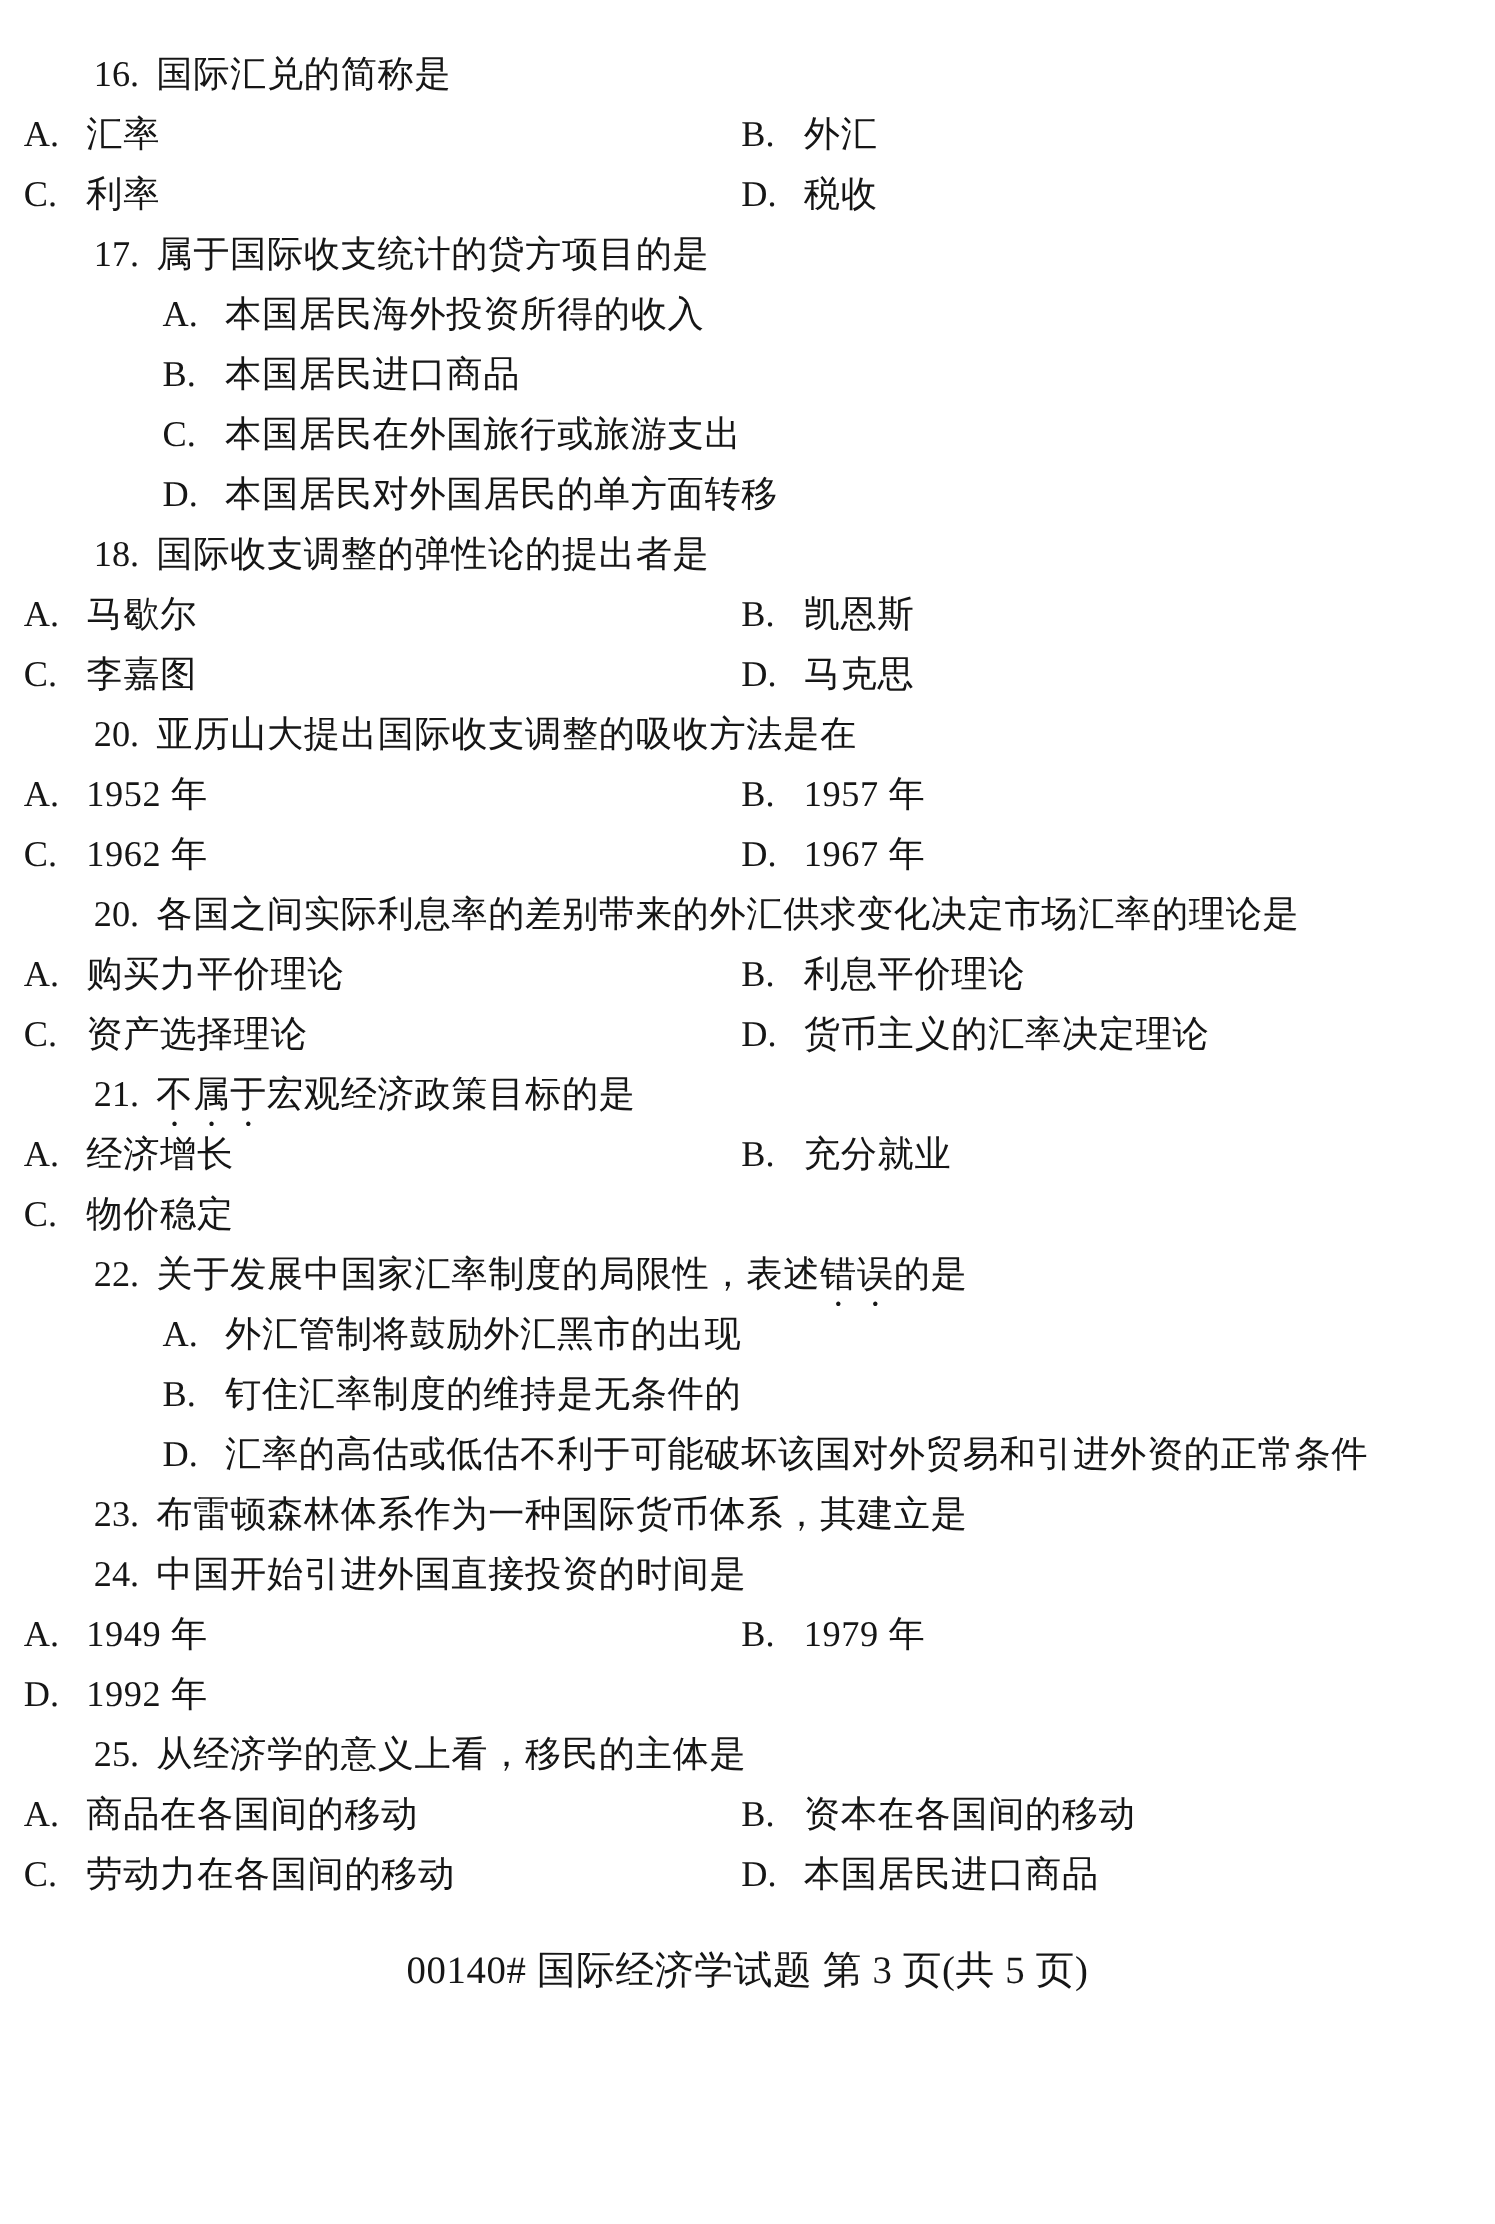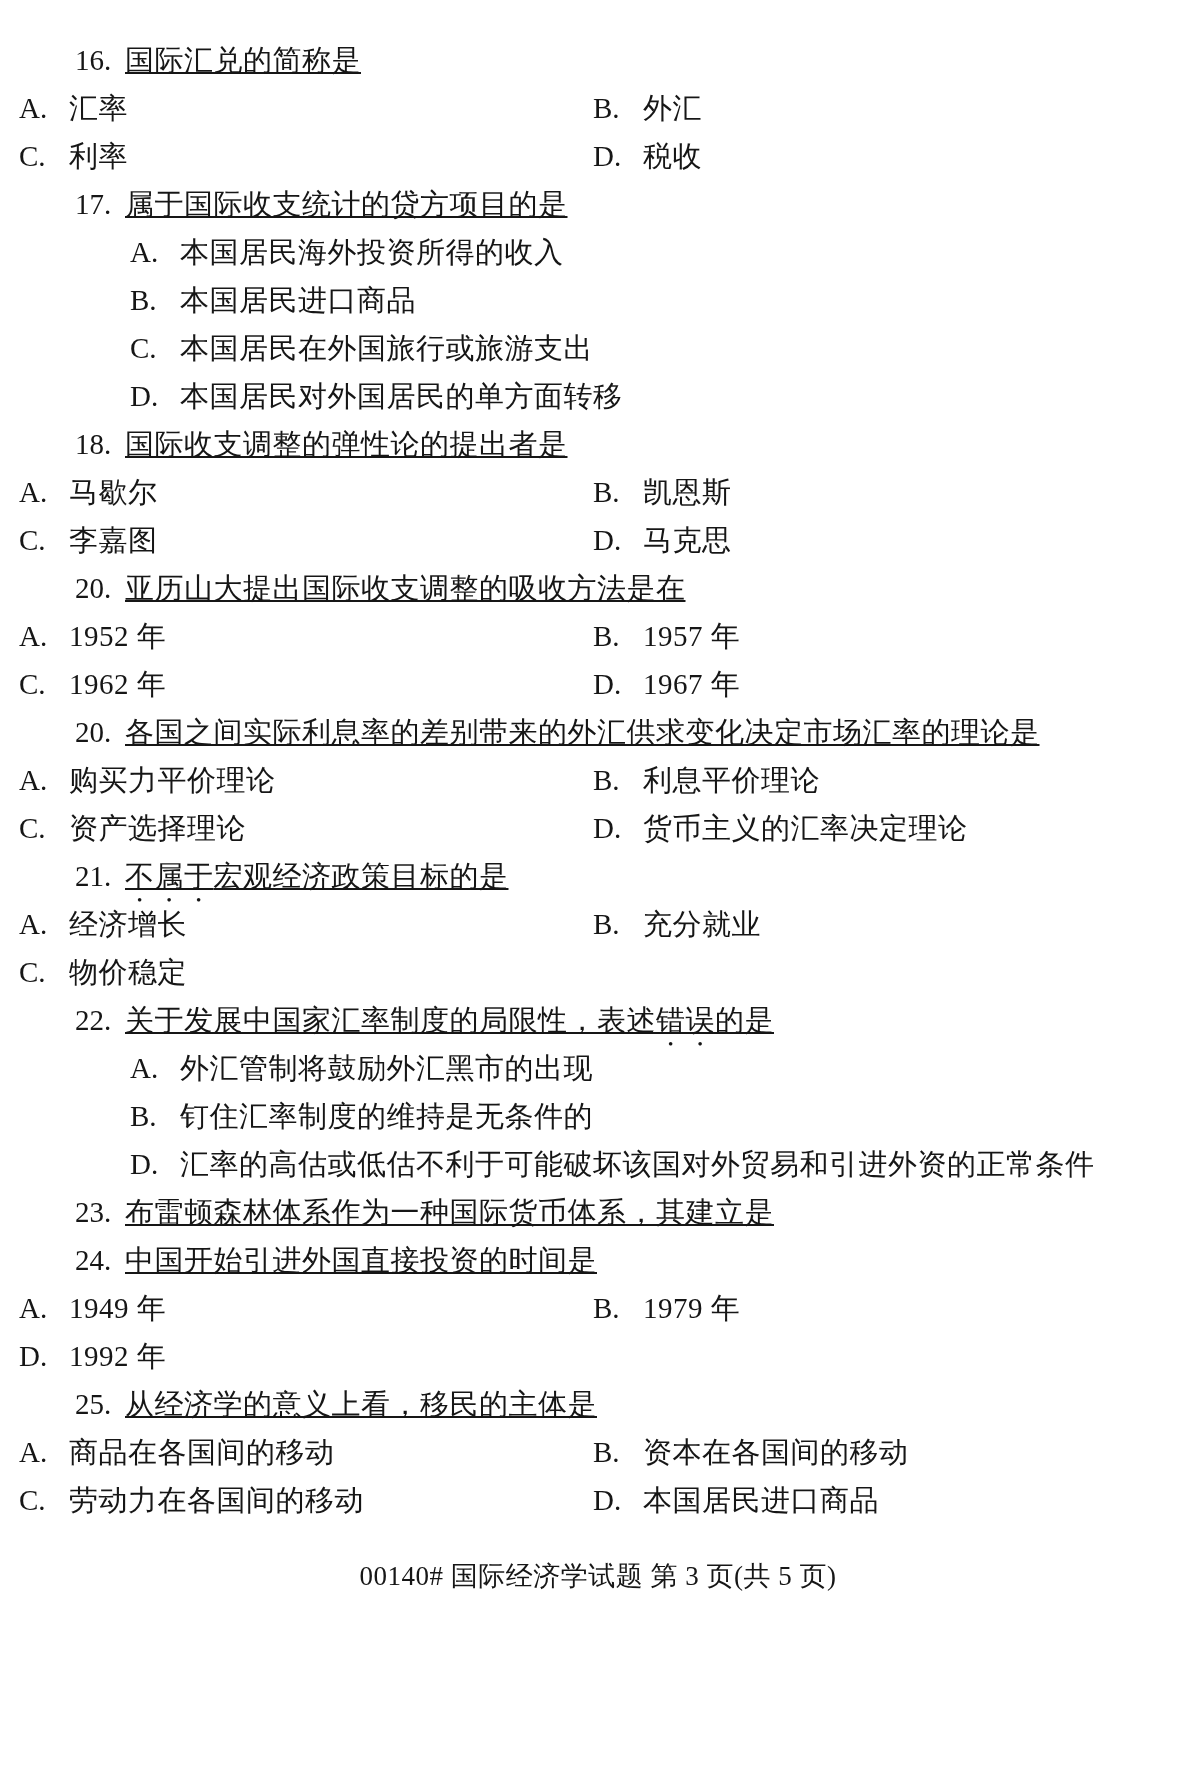--- a/index.html
+++ b/index.html
@@ -10,21 +10,20 @@
     font-family:"Liberation Serif","DejaVu Serif",serif;
     font-size:29px;
     overflow:hidden;
   }
   .page { padding-top:36px; }
   
   .q-row {
     height:48px; line-height:48px;
     padding-left:75px;
     white-space:nowrap;
-    text-decoration:underline;
   }
   .q-num { display:inline-block; width:50px; }
   .q-title { letter-spacing:0.5px; }
   
   .emph {
     -webkit-text-emphasis:filled dot;
     -webkit-text-emphasis-position:under right;
     text-emphasis:filled dot;
     text-emphasis-position:under right;
   }
@@ -37,21 +36,21 @@
     margin-left:19px;
   }
   .opt { height:48px; line-height:48px; white-space:nowrap; }
   .opt-label { display:inline-block; width:50px; }
   .opt-text { letter-spacing:0.5px; }
   
   .footer {
     margin-top:28px;
     height:48px; line-height:48px;
     text-align:center;
-    font-size:27px;
+    font-size:31px;
     letter-spacing:0.5px;
   }
 </style>
 </head>
 <body>
 
 <div class="page">
   <div>
       <section class="question">
         <div class="q-row"><span class="q-num">16.</span><span class="q-title"><span>国际汇兑的简称是</span></span></div>

